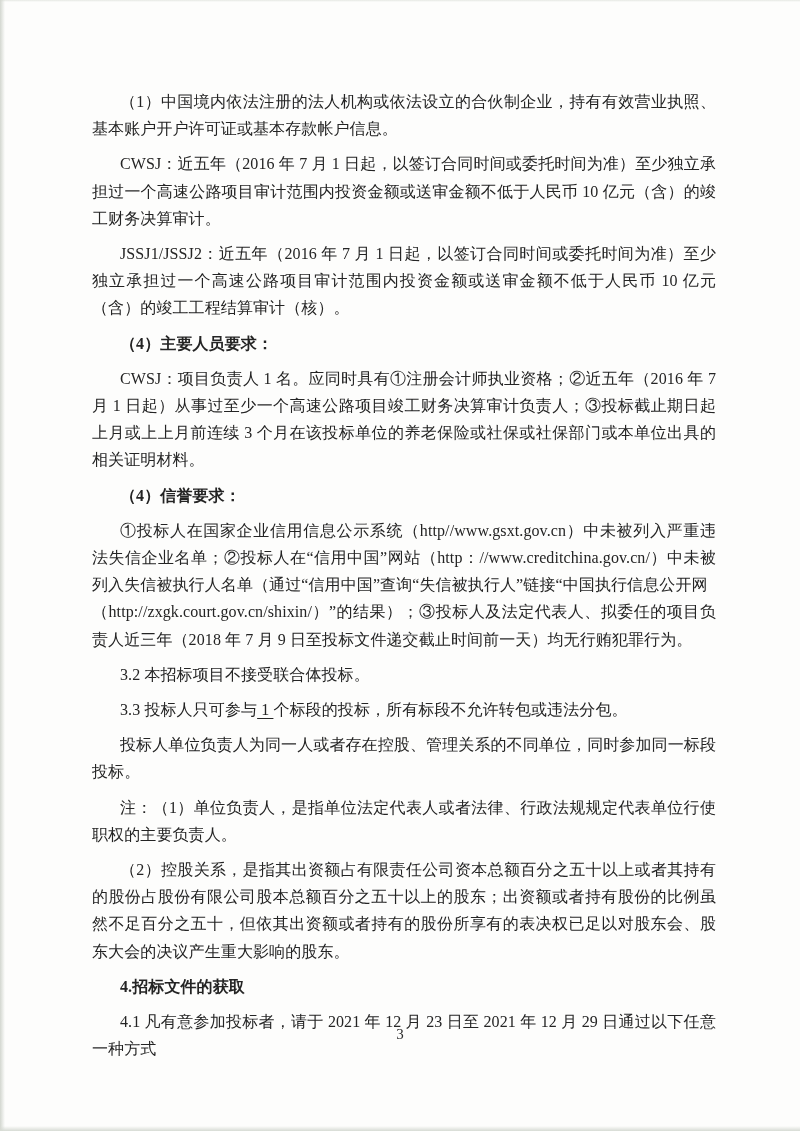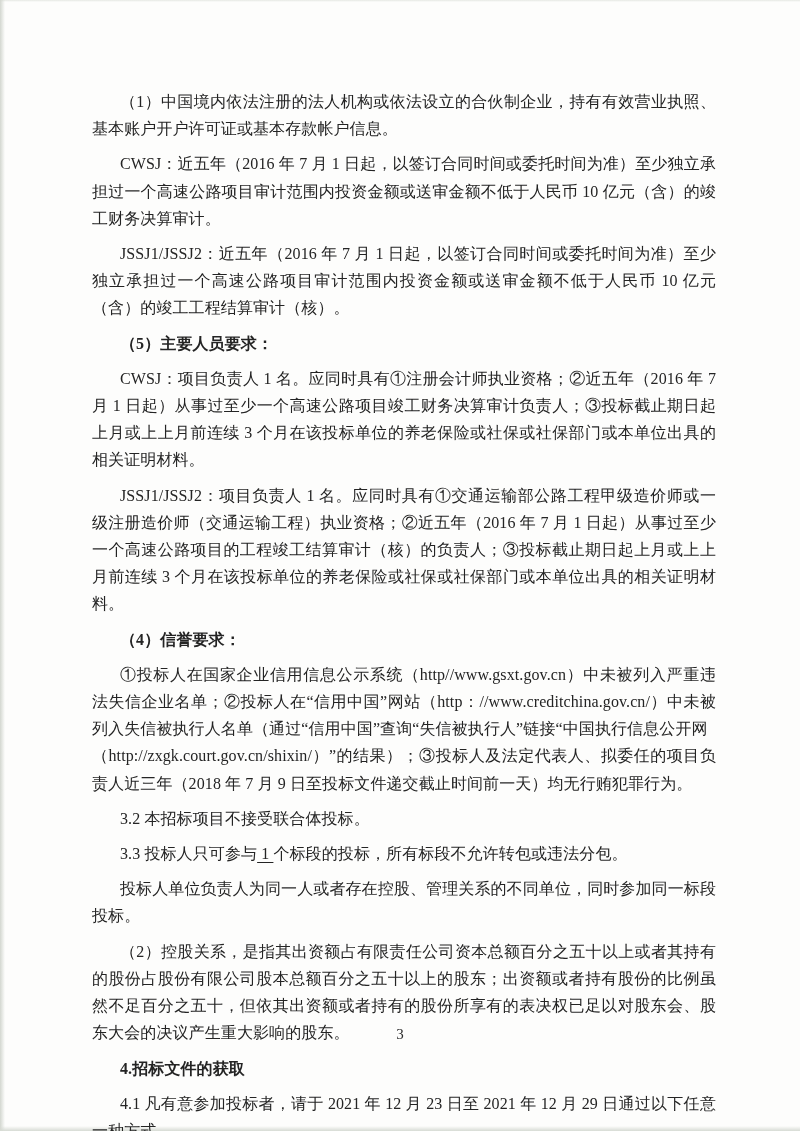--- a/index.html
+++ b/index.html
@@ -78,27 +78,27 @@
 <div class="page">
   <div class="edge-top"></div>
   <div class="edge-left"></div>
   <div class="edge-bottom"></div>
 
   <main class="doc-body">
 
   <p class="para body">（1）中国境内依法注册的法人机构或依法设立的合伙制企业，持有有效营业执照、基本账户开户许可证或基本存款帐户信息。</p>
       <p class="para body">CWSJ：近五年（2016 年 7 月 1 日起，以签订合同时间或委托时间为准）至少独立承担过一个高速公路项目审计范围内投资金额或送审金额不低于人民币 10 亿元（含）的竣工财务决算审计。</p>
       <p class="para body">JSSJ1/JSSJ2：近五年（2016 年 7 月 1 日起，以签订合同时间或委托时间为准）至少独立承担过一个高速公路项目审计范围内投资金额或送审金额不低于人民币 10 亿元（含）的竣工工程结算审计（核）。</p>
-      <p class="para heading">（5）主要人员要求：</p>
+      <p class="para heading">（4）主要人员要求：</p>
       <p class="para body">CWSJ：项目负责人 1 名。应同时具有①注册会计师执业资格；②近五年（2016 年 7 月 1 日起）从事过至少一个高速公路项目竣工财务决算审计负责人；③投标截止期日起上月或上上月前连续 3 个月在该投标单位的养老保险或社保或社保部门或本单位出具的相关证明材料。</p>
-      <p class="para body">JSSJ1/JSSJ2：项目负责人 1 名。应同时具有①交通运输部公路工程甲级造价师或一级注册造价师（交通运输工程）执业资格；②近五年（2016 年 7 月 1 日起）从事过至少一个高速公路项目的工程竣工结算审计（核）的负责人；③投标截止期日起上月或上上月前连续 3 个月在该投标单位的养老保险或社保或社保部门或本单位出具的相关证明材料。</p>
       <p class="para heading">（4）信誉要求：</p>
       <p class="para body"><span>①投标人在国家企业信用信息公示系统（http//www.gsxt.gov.cn）中未被列入严重违法失信企业名单；②投标人在“信用中国”网站（http：//www.creditchina.gov.cn/）中未被列入失信被执行人名单（通过“信用中国”查询“失信被执行人”链接“中国执行信息公开网</span><br><span>（http://zxgk.court.gov.cn/shixin/）”的结果）；③投标人及法定代表人、拟委任的项目负责人近三年（2018 年 7 月 9 日至投标文件递交截止时间前一天）均无行贿犯罪行为。</span></p>
       <p class="para body">3.2 本招标项目不接受联合体投标。</p>
       <p class="para bold-body"><span>3.3 投标人只可参与</span><span class="u"> 1 </span><span>个标段的投标，所有标段不允许转包或违法分包。</span></p>
       <p class="para body">投标人单位负责人为同一人或者存在控股、管理关系的不同单位，同时参加同一标段投标。</p>
+      <p class="para body">注：（1）单位负责人，是指单位法定代表人或者法律、行政法规规定代表单位行使职权的主要负责人。</p>
       <p class="para body">（2）控股关系，是指其出资额占有限责任公司资本总额百分之五十以上或者其持有的股份占股份有限公司股本总额百分之五十以上的股东；出资额或者持有股份的比例虽然不足百分之五十，但依其出资额或者持有的股份所享有的表决权已足以对股东会、股东大会的决议产生重大影响的股东。</p>
       <p class="para heading">4.招标文件的获取</p>
       <p class="para body">4.1 凡有意参加投标者，请于 2021 年 12 月 23 日至 2021 年 12 月 29 日通过以下任意一种方式</p>
     </main>
 
   <div class="page-number">3</div>
 </div>
 
 </body></html>

